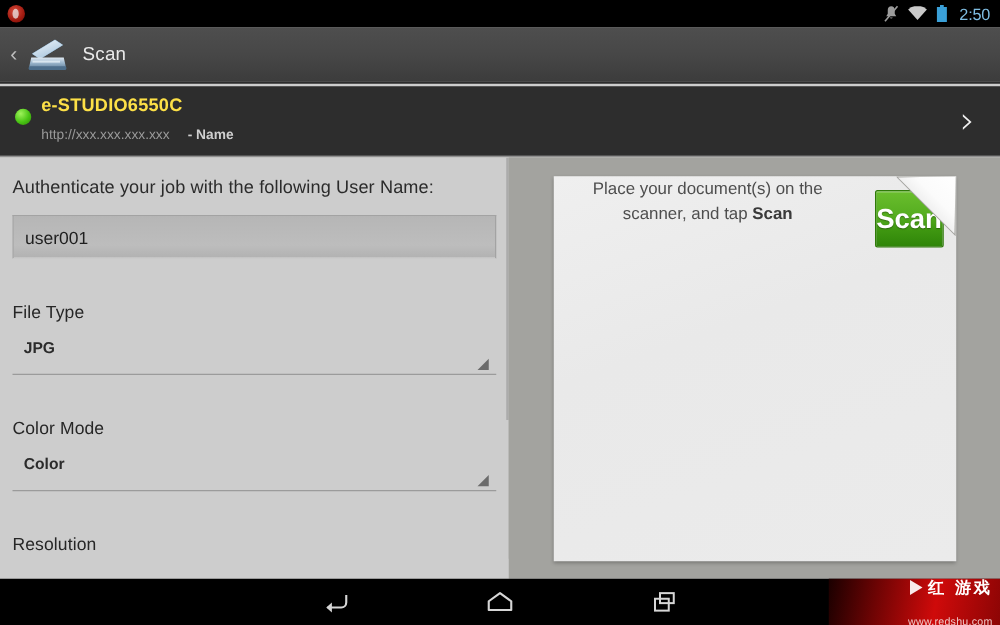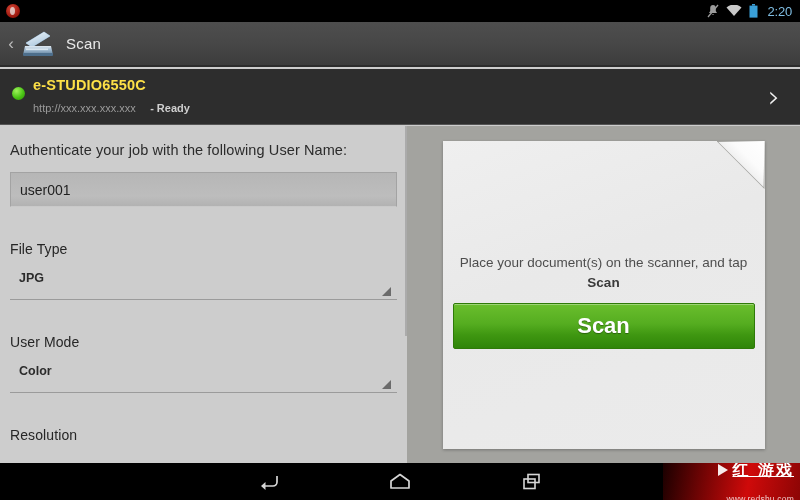--- a/index.html
+++ b/index.html
@@ -193,21 +193,21 @@
     display: flex; align-items: flex-start; justify-content: center;
     padding-top: 15px;
     box-sizing: border-box;
   }
   #paper {
     position: relative;
     width: 322px; height: 308px;
     background: linear-gradient(160deg, #efefef 0%, #e9e9e9 40%, #ebebeb 100%);
     box-shadow: 0 1px 3px rgba(0,0,0,.28);
     box-sizing: border-box;
-    display: flex; flex-direction: column;
+    display: flex; flex-direction: row;
     justify-content: flex-start;
   }
   #page-curl {
     position: absolute; top: 0; right: 0;
     width: 48px; height: 48px;
     overflow: hidden;
   }
   #page-curl .curl-bg {
     position:absolute; top:0; right:0;
     width: 48px; height: 48px;
@@ -268,24 +268,23 @@
   }
   #wm-row { display:flex; align-items:center; gap: 4px; }
   #wm-logo {
     width: 0; height: 0;
     border-top: 6px solid transparent;
     border-bottom: 6px solid transparent;
     border-left: 10px solid #ffffff;
     opacity: .92;
   }
   #wm-cn {
-    color: #ffffff; font-size: 16px; font-weight: bold;
+    color: #ffffff; font-size: 13px; font-weight: bold;
     letter-spacing: 2px;
     font-family: "DejaVu Sans", sans-serif;
-    text-decoration: underline;
   }
   #wm-url {
     color: #f0c9c9; font-size: 8.5px;
     margin-top: 13px;
     letter-spacing: .2px;
   }
 </style>
 </head>
 <body>
 
@@ -306,21 +305,21 @@
         <svg class="sb-icon" width="16" height="12" viewBox="0 0 16 12">
           <path d="M8 11 L0.5 2.5 A11 11 0 0 1 15.5 2.5 Z" fill="#c9c9c9"></path>
         </svg>
       </span>
       <span>
         <svg class="sb-icon" width="9" height="14" viewBox="0 0 9 14">
           <rect x="3" y="0" width="3" height="1.6" fill="#3aa0d8"></rect>
           <rect x="0.5" y="1.6" width="8" height="12" fill="#3aa0d8"></rect>
         </svg>
       </span>
-      <span id="status-clock">2:20</span>
+      <span id="status-clock">2:50</span>
     </div>
   </div>
 
   <div id="action-bar">
     <div id="back-chevron">‹</div>
     <div id="app-icon-wrap">
       <svg width="38" height="30" viewBox="0 0 38 30">
 
         <path d="M6 14 L24 3 L30 7 L12 18 Z" fill="#cfe0ef"></path>
         <path d="M6 14 L24 3 L30 7 L12 18 Z" fill="none" stroke="#8fb3cf" stroke-width="0.8"></path>
@@ -344,40 +343,40 @@
     </div>
     <div id="app-title">Scan</div>
   </div>
 
   <div id="device-row">
     <div id="device-dot"></div>
     <div id="device-text">
       <div id="device-name">e-STUDIO6550C</div>
       <div id="device-sub">
         <span id="device-url">http://xxx.xxx.xxx.xxx</span>
-        <span id="device-status">- Ready</span>
+        <span id="device-status">- Name</span>
       </div>
     </div>
     <div id="device-chevron">›</div>
   </div>
 
   <div id="content">
 
     <div id="form-panel">
       <div id="auth-label">Authenticate your job with the following User Name:</div>
 
       <div id="username-field" placeholder="User Name">user001</div>
 
       <div class="field-label">File Type</div>
       <div class="spinner">
         <div class="sp-value">JPG</div>
         <div class="sp-arrow"></div>
       </div>
 
-      <div class="field-label">User Mode</div>
+      <div class="field-label">Color Mode</div>
       <div class="spinner">
         <div class="sp-value">Color</div>
         <div class="sp-arrow"></div>
       </div>
 
       <div class="field-label">Resolution</div>
 
       <div id="form-scrollbar"></div>
     </div>
 

